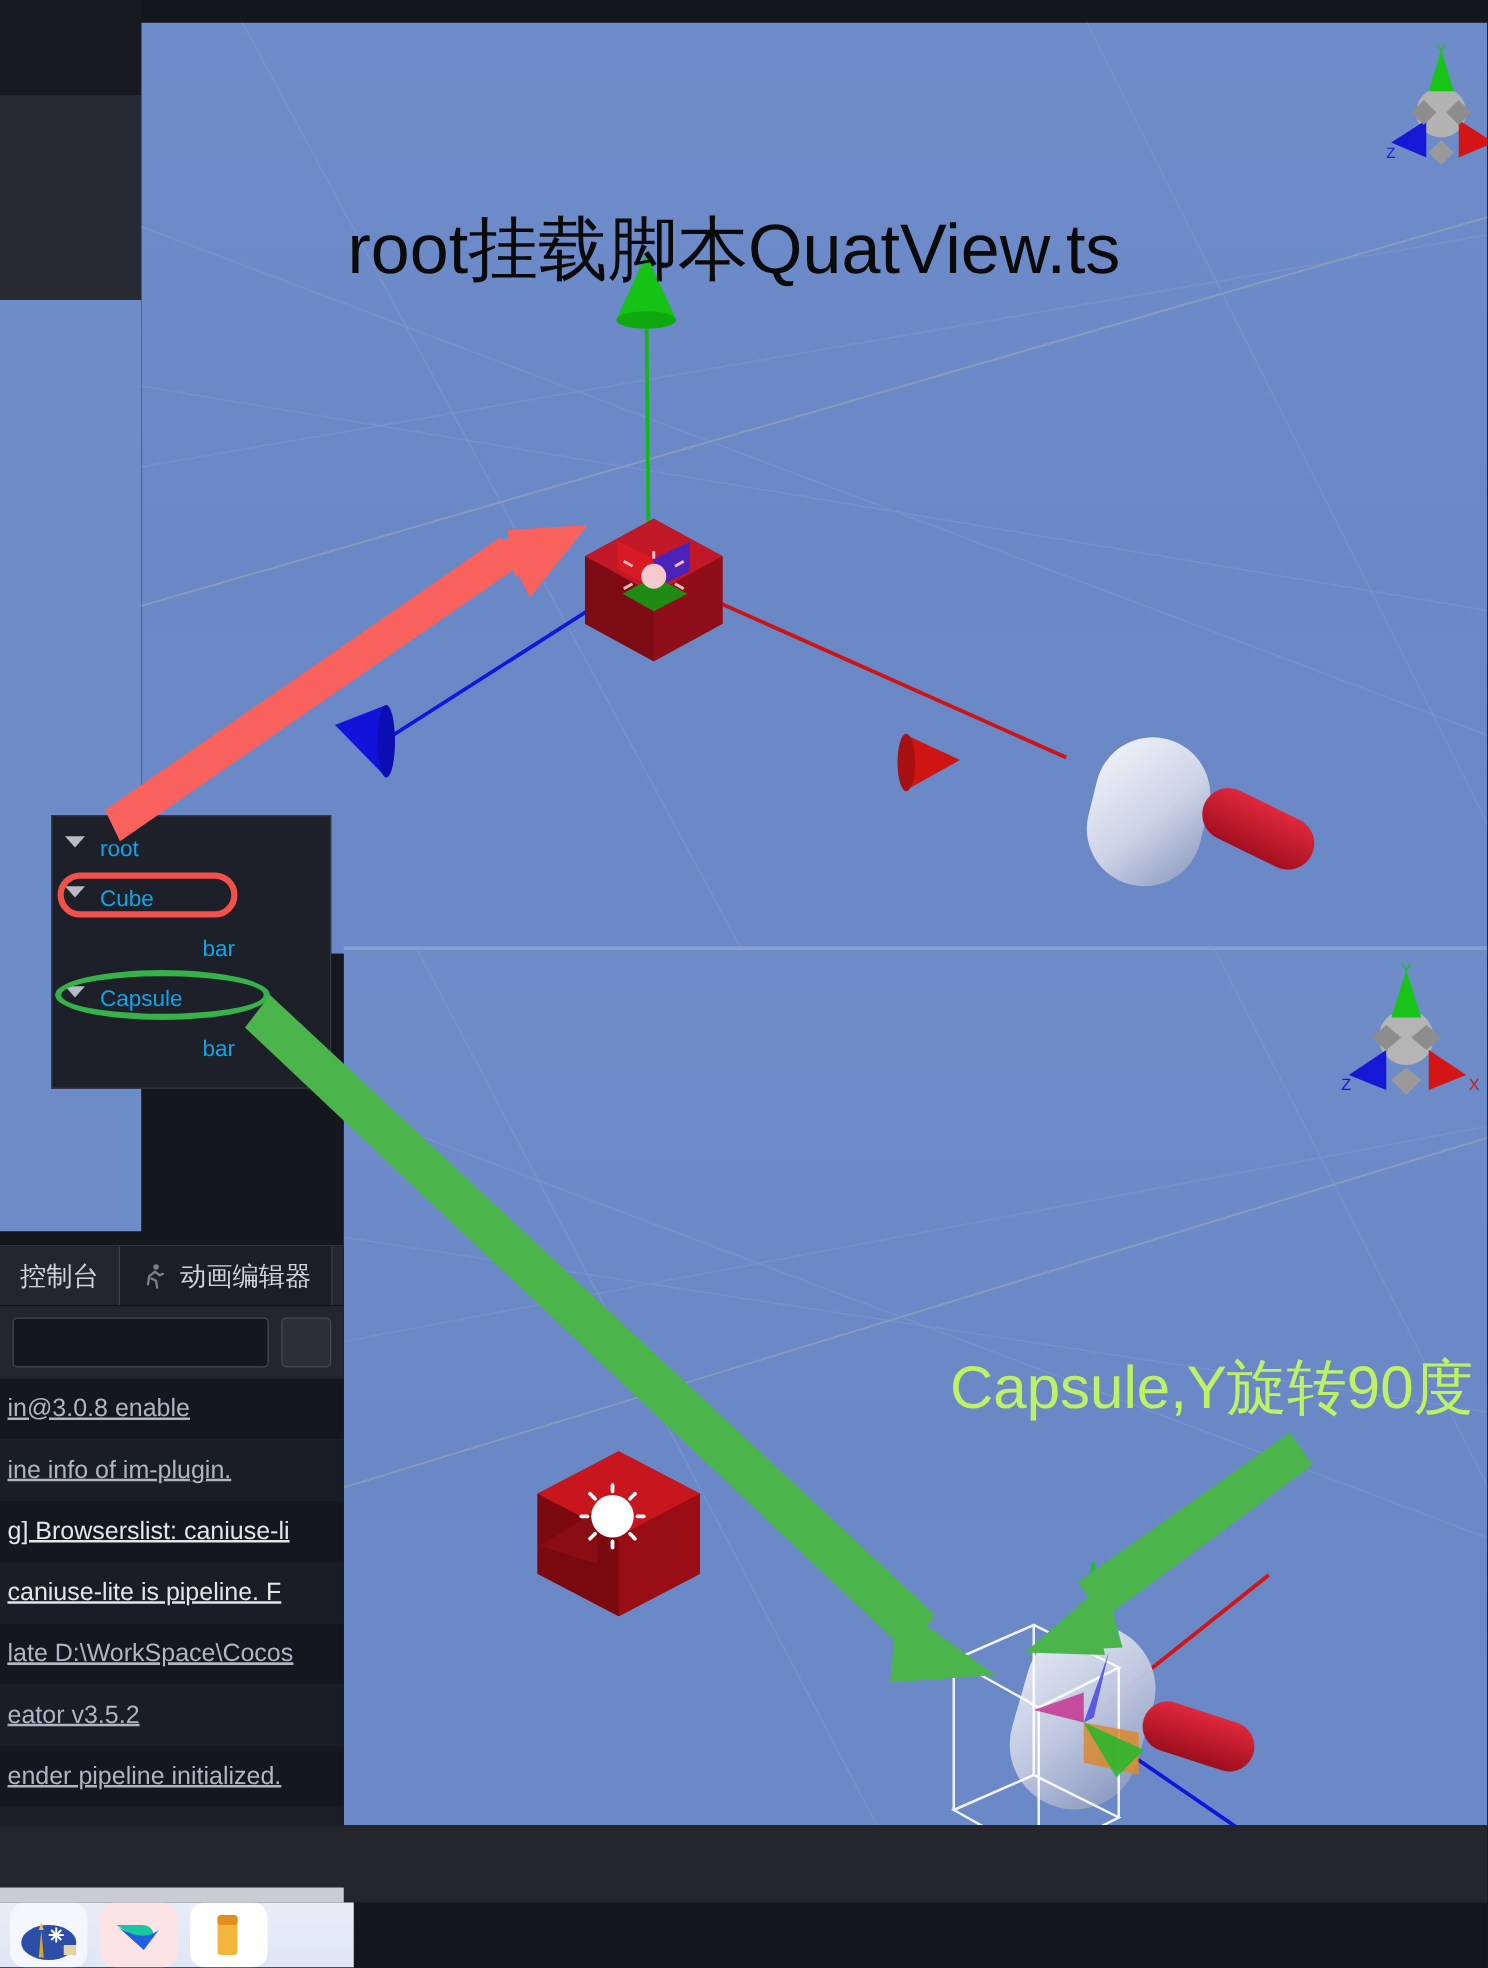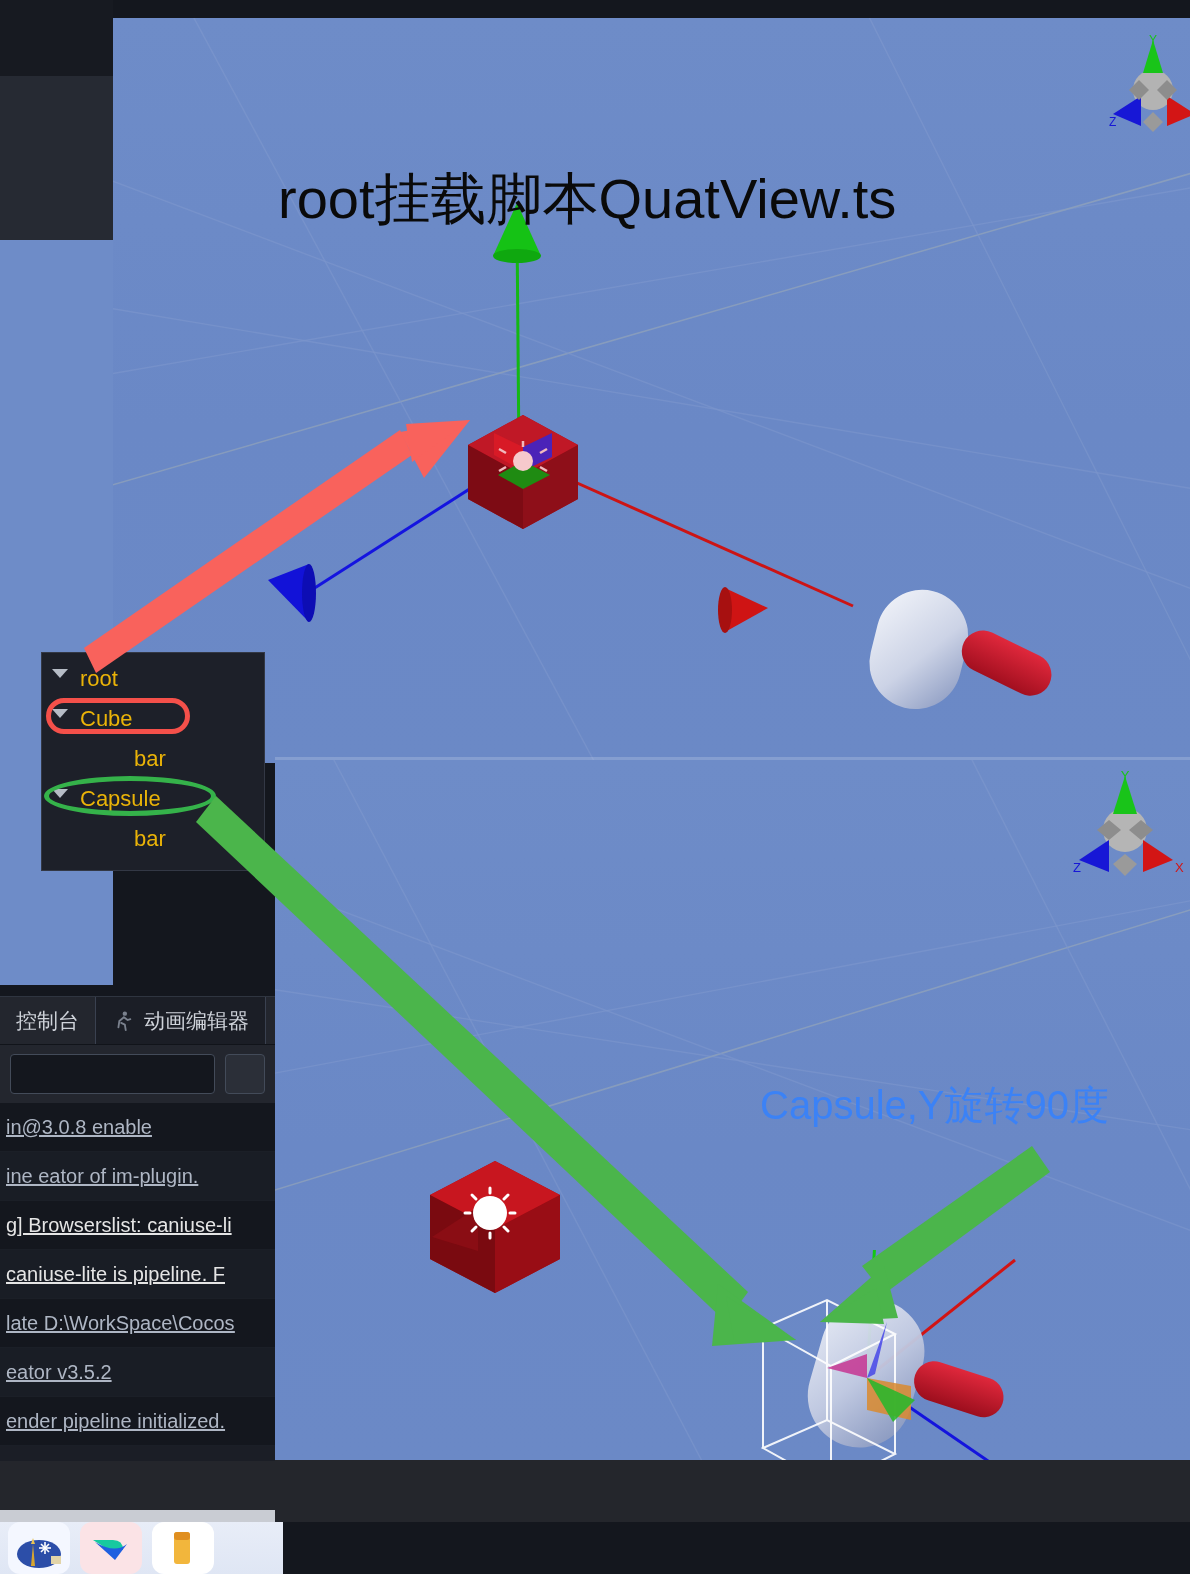--- a/index.html
+++ b/index.html
@@ -24,24 +24,24 @@
   .topbar{position:absolute;left:113px;top:0;width:1077px;height:18px;background:#14171e;}
   .bottomdark{position:absolute;left:0;top:1460px;width:1190px;height:62px;background:#24262c;}
 
   
   .hierarchy{position:absolute;left:41px;top:652px;width:224px;height:219px;
              background:#1d2029;border:1px solid #333845;box-sizing:border-box;
              color:#c8ccd4;font-size:21px;z-index:40;}
   .hrow{display:flex;align-items:center;height:40px;padding-left:10px;white-space:nowrap;}
   .hrow.lvl1{padding-left:10px;}
   .hrow.lvl2{}
-  .hrow.lvl3{padding-left:92px;}
+  .hrow.lvl3{padding-left:120px;}
   .caret{width:0;height:0;border-left:8px solid transparent;border-right:8px solid transparent;
          border-top:9px solid #b6bcc6;margin-right:12px;flex:none;}
-  .hlabel{font-size:22px;color:#eab308;margin-top:12px;}
+  .hlabel{font-size:18px;color:#0ea5e9;margin-top:12px;}
 
   .ring-red{position:absolute;left:46px;top:698px;width:144px;height:36px;
             border:5px solid #f4504a;border-radius:18px;box-sizing:border-box;z-index:45;pointer-events:none;}
   .ring-green{position:absolute;left:44px;top:776px;width:172px;height:40px;
             border:5px solid #35b24a;border-radius:86px/20px;box-sizing:border-box;z-index:45;pointer-events:none;}
 
   
   .console{position:absolute;left:0;top:996px;width:275px;height:464px;background:#1b1e26;
            border-top:1px solid #2f3540;z-index:35;overflow:hidden;}
   .ctabs{display:flex;height:47px;align-items:stretch;background:#23262e;border-bottom:1px solid #11141a;}
@@ -65,21 +65,21 @@
   .tb-sep{position:absolute;left:0;top:1510px;width:275px;height:12px;background:#c9ccd3;z-index:49;}
   .tapp{width:62px;height:52px;border-radius:12px;display:flex;align-items:center;justify-content:center;}
   .tapp.a{background:#f4f7ff;}
   .tapp.b{background:#fbe3e6;}
   .tapp.c{background:#ffffff;}
 
   
   .anno{position:absolute;z-index:60;pointer-events:none;}
   .title3d{position:absolute;left:278px;top:118px;font-size:56px;color:#0a0a0a;z-index:30;
            white-space:nowrap;letter-spacing:0px;margin-top:44px;}
-  .greenlabel{position:absolute;left:760px;top:1078px;font-size:40px;color:#3b82f6;z-index:61;white-space:nowrap;}
+  .greenlabel{position:absolute;left:760px;top:1078px;font-size:48px;color:#bef264;z-index:61;white-space:nowrap;}
 
   .obj{position:absolute;}
 </style>
 </head>
 <body>
 
 <div class="stage">
 
   <div class="topbar"></div>
   <div class="leftpanel-top"></div>
@@ -322,21 +322,21 @@
     </div>
     <div class="ctoolbar">
       <div class="csearch"></div>
       <div class="cbtn"></div>
     </div>
     <div class="clogs">
       <div class="logline">
           <span>in@3.0.8 enable</span>
         </div>
       <div class="logline alt">
-          <span>ine eator of im-plugin.</span>
+          <span>ine info of im-plugin.</span>
         </div>
       <div class="logline warn">
           <span>g] Browserslist: caniuse-li</span>
         </div>
       <div class="logline warn alt">
           <span>caniuse-lite is pipeline. F</span>
         </div>
       <div class="logline">
           <a href="#">late D:\WorkSpace\Cocos</a>
         </div>

